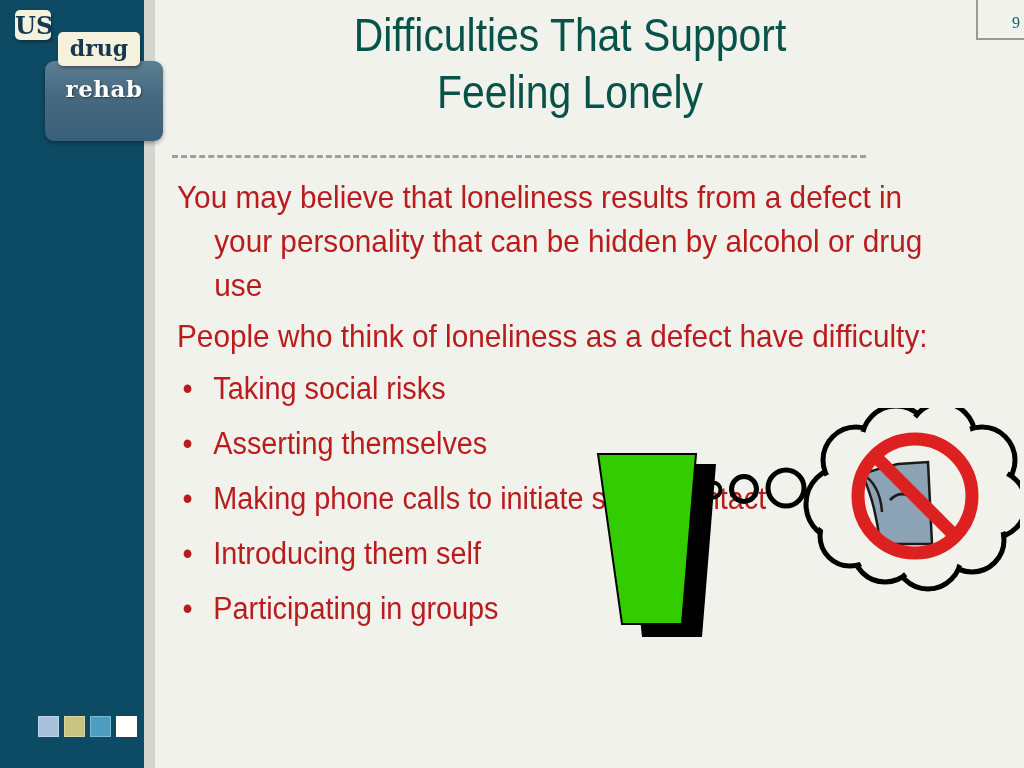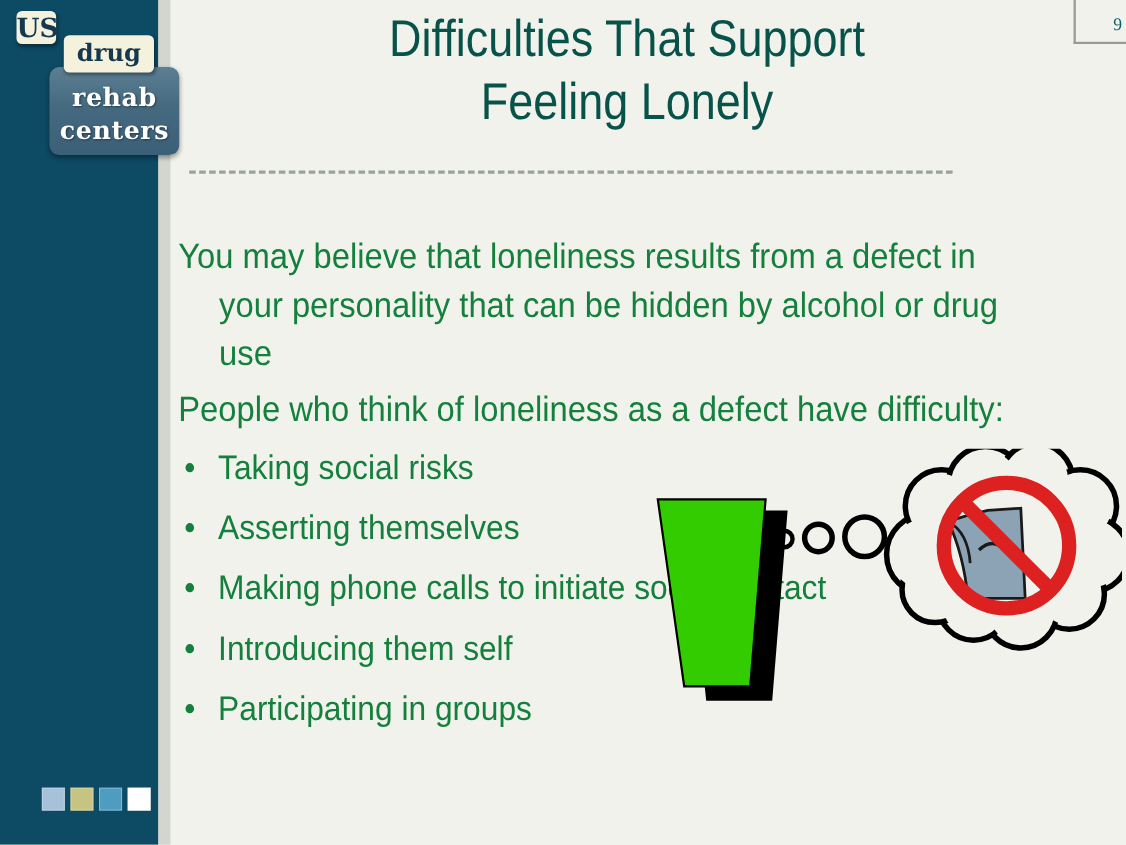--- a/index.html
+++ b/index.html
@@ -151,24 +151,23 @@
     position: absolute;
     left: 172px; top: 155px;
     width: 694px;
     height: 0;
     border-top: 3px dashed #9aa39a;
   }
 
   
   #body {
     position: absolute;
-    left: 162px; top: 176px;
+    left: 177px; top: 176px;
     width: 830px;
-    color: #15803d;
-    margin-top: 36px;
+    color: #b91c1c;
   }
   .para {
     font-size: 32px;
     line-height: 1.37;
     margin: 0 0 8px 0;
     padding-left: 40px;
     text-indent: -40px;
     font-family: "Liberation Sans Narrow", "Liberation Sans", sans-serif;
     transform: scaleX(0.93);
     transform-origin: left top;
@@ -212,21 +211,20 @@
 <body>
 
 <div id="slide">
 
   <div id="sidebar"></div>
   <div id="sidebar-gutter"></div>
 
   <div id="logo">
     <div id="logo-panel">
       <div class="logo-panel-line" id="logo-rehab">rehab</div>
-      <div class="logo-panel-line" id="logo-centers">centers</div>
     </div>
     <div class="logo-tag" id="logo-us">US</div>
     <div class="logo-tag" id="logo-drug">drug</div>
   </div>
 
   <div id="footer-squares">
       <div class="footer-square" style="background: rgb(167, 193, 218);"></div>
       <div class="footer-square" style="background: rgb(198, 196, 128);"></div>
       <div class="footer-square" style="background: rgb(78, 157, 192);"></div>
       <div class="footer-square" style="background: rgb(255, 255, 255);"></div>

